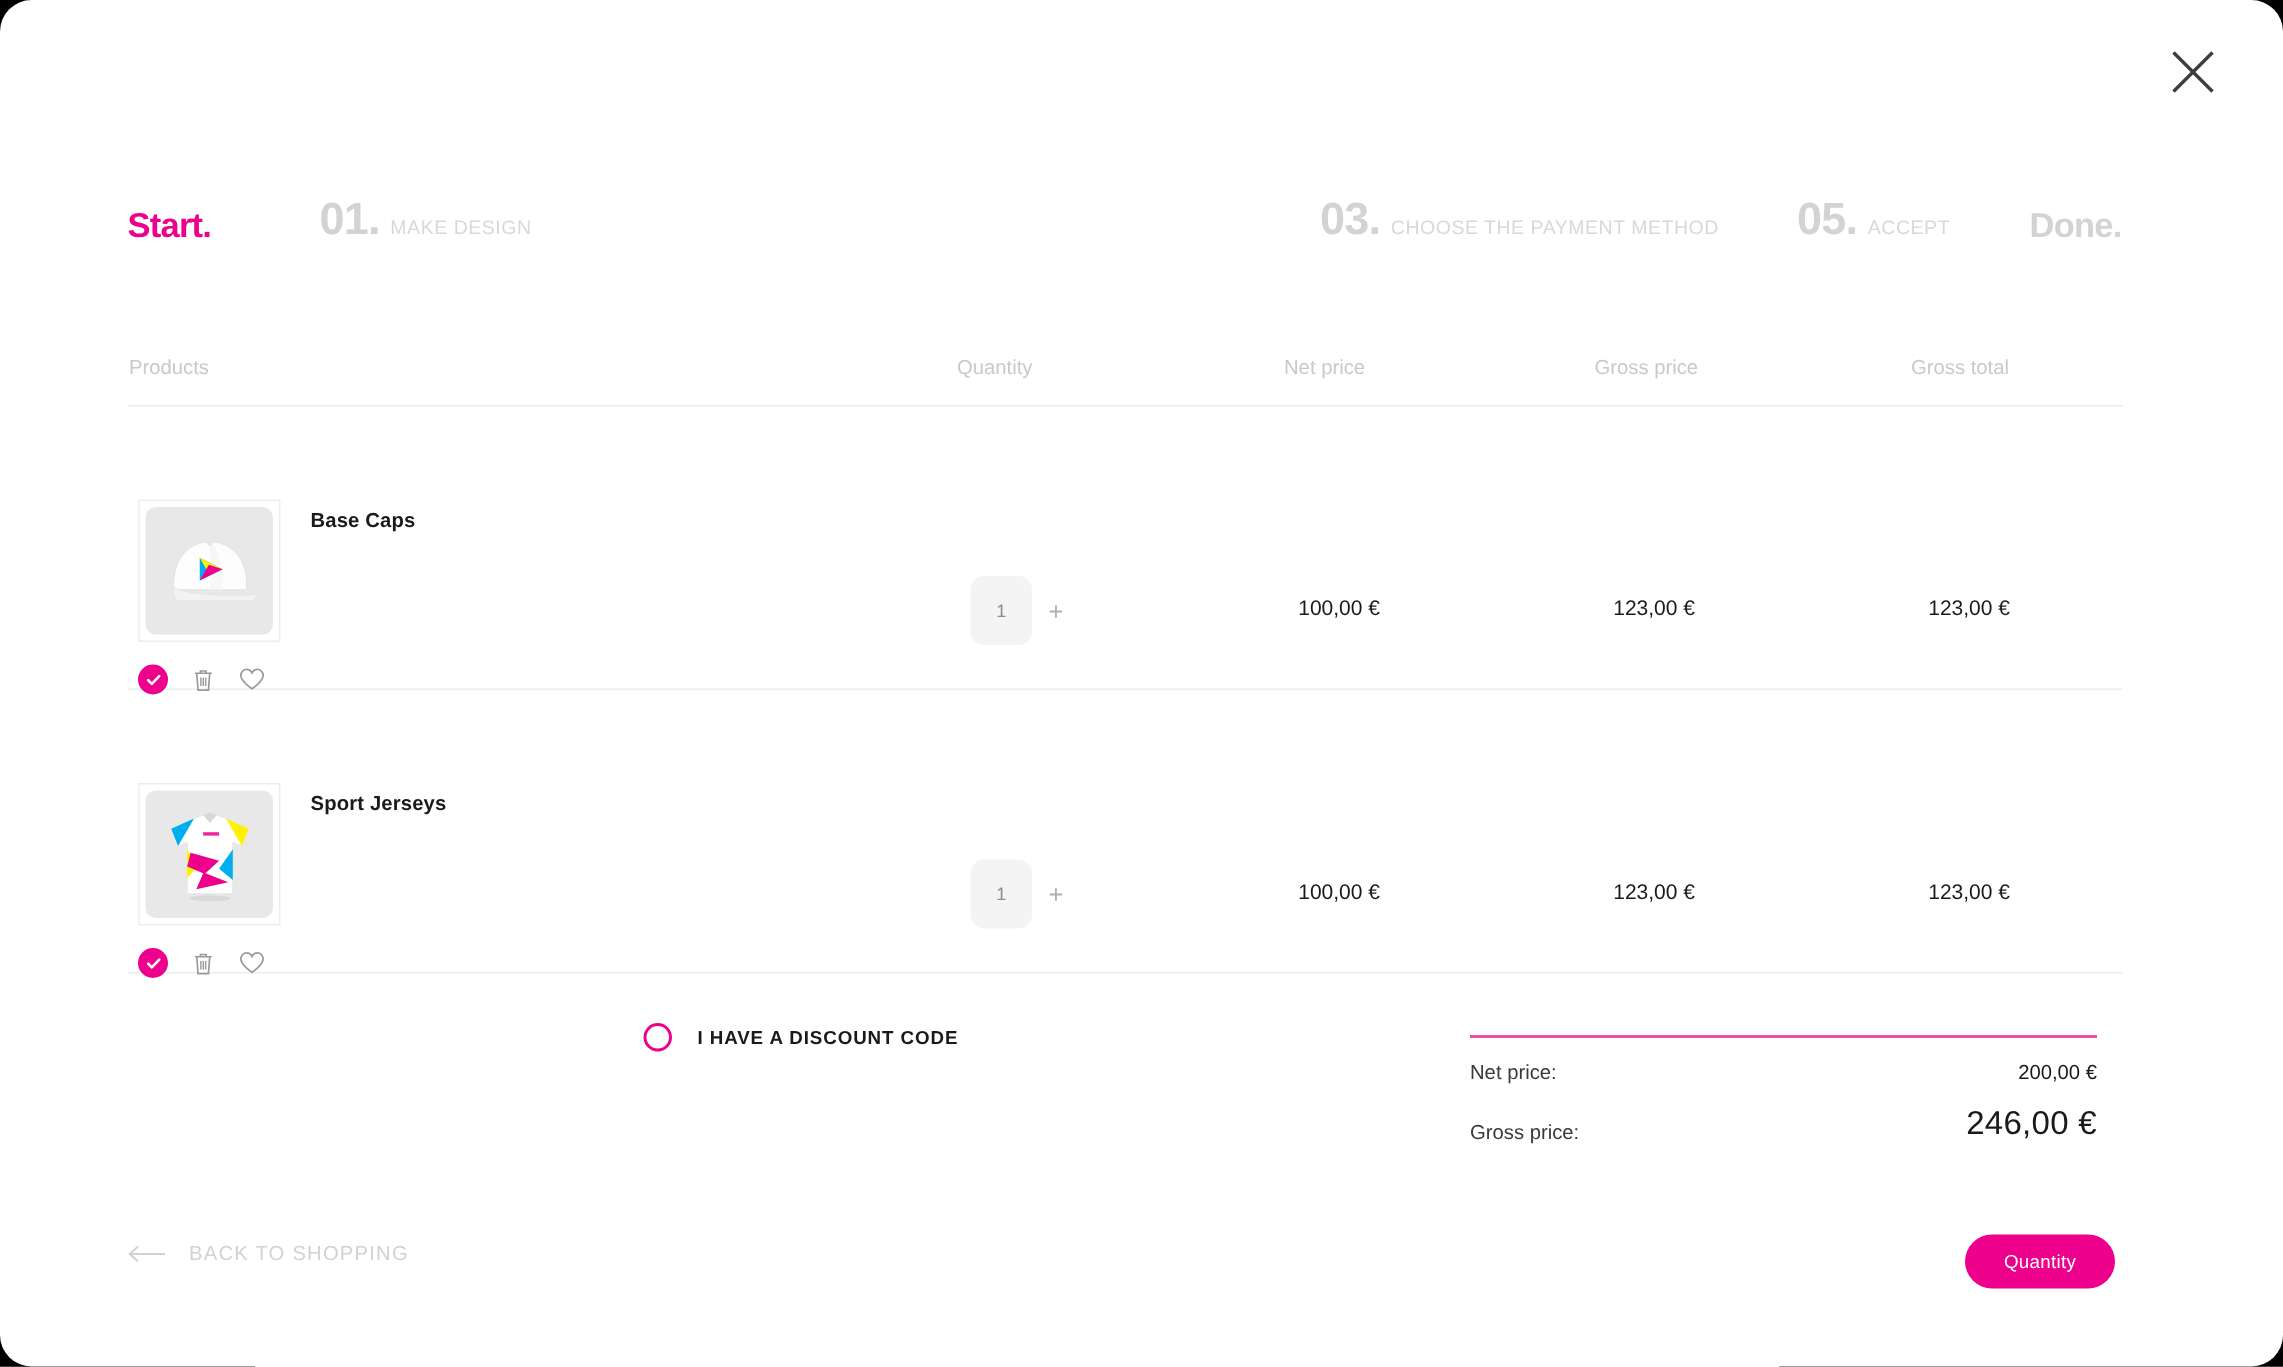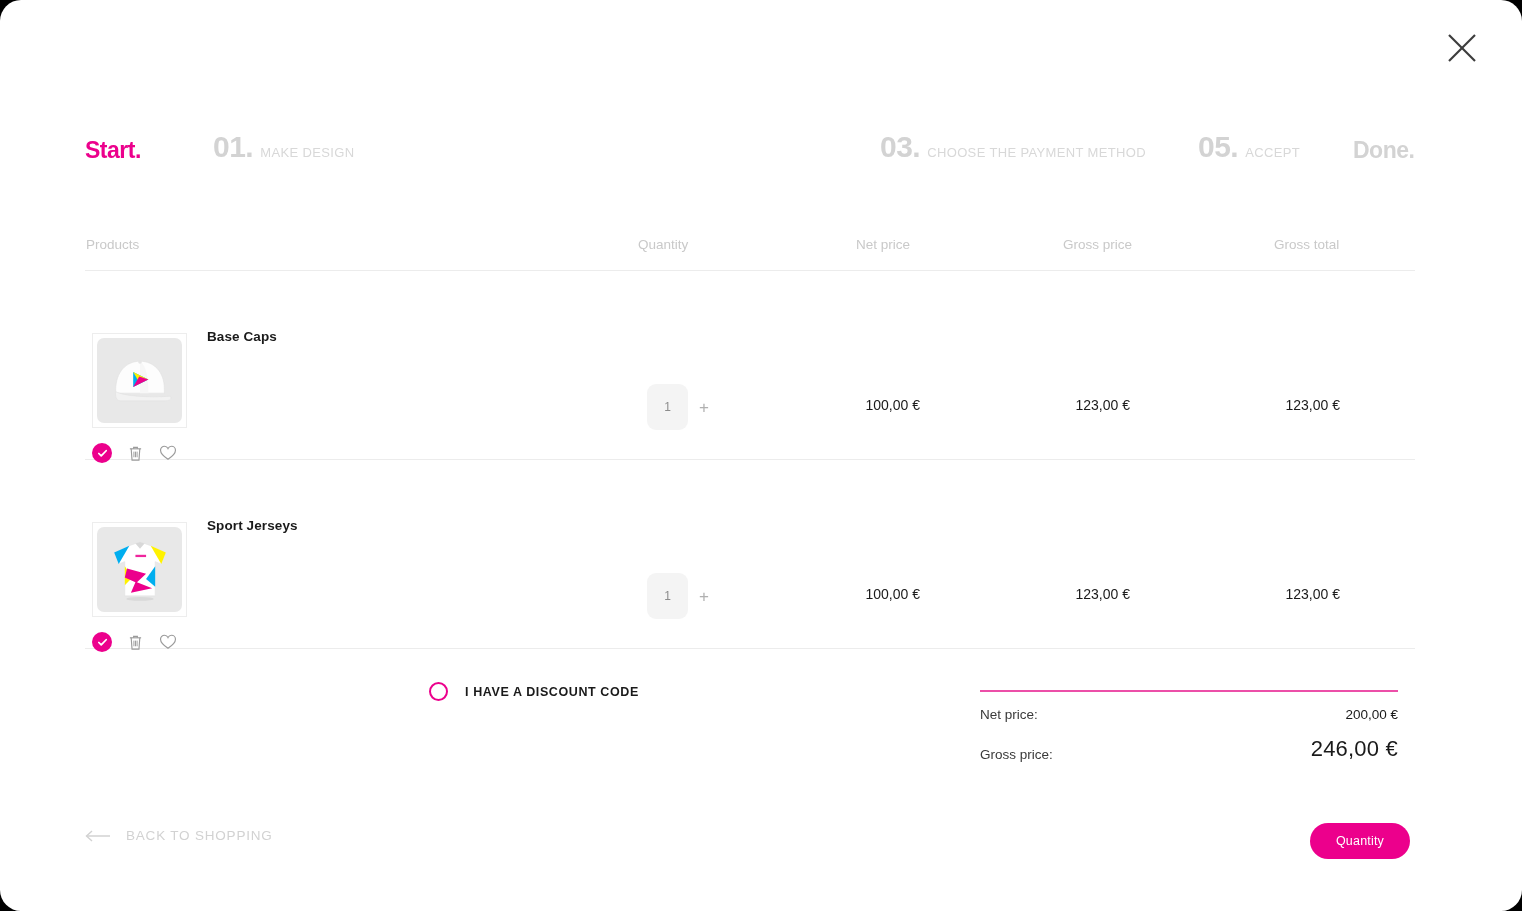--- a/index.html
+++ b/index.html
@@ -123,21 +123,21 @@
     display: flex;
     align-items: center;
     justify-content: center;
     overflow: hidden;
   }
   .thumb-inner svg { display: block; }
 
   .prod-name {
     position: absolute;
     left: 122px;
-    top: 58px;
+    top: 68px;
     font-size: 13.5px;
     font-weight: bold;
     color: #1a1a1a;
     letter-spacing: 0.1px;
   }
 
   .actions {
     position: absolute;
     left: 7px;
     top: 172px;

